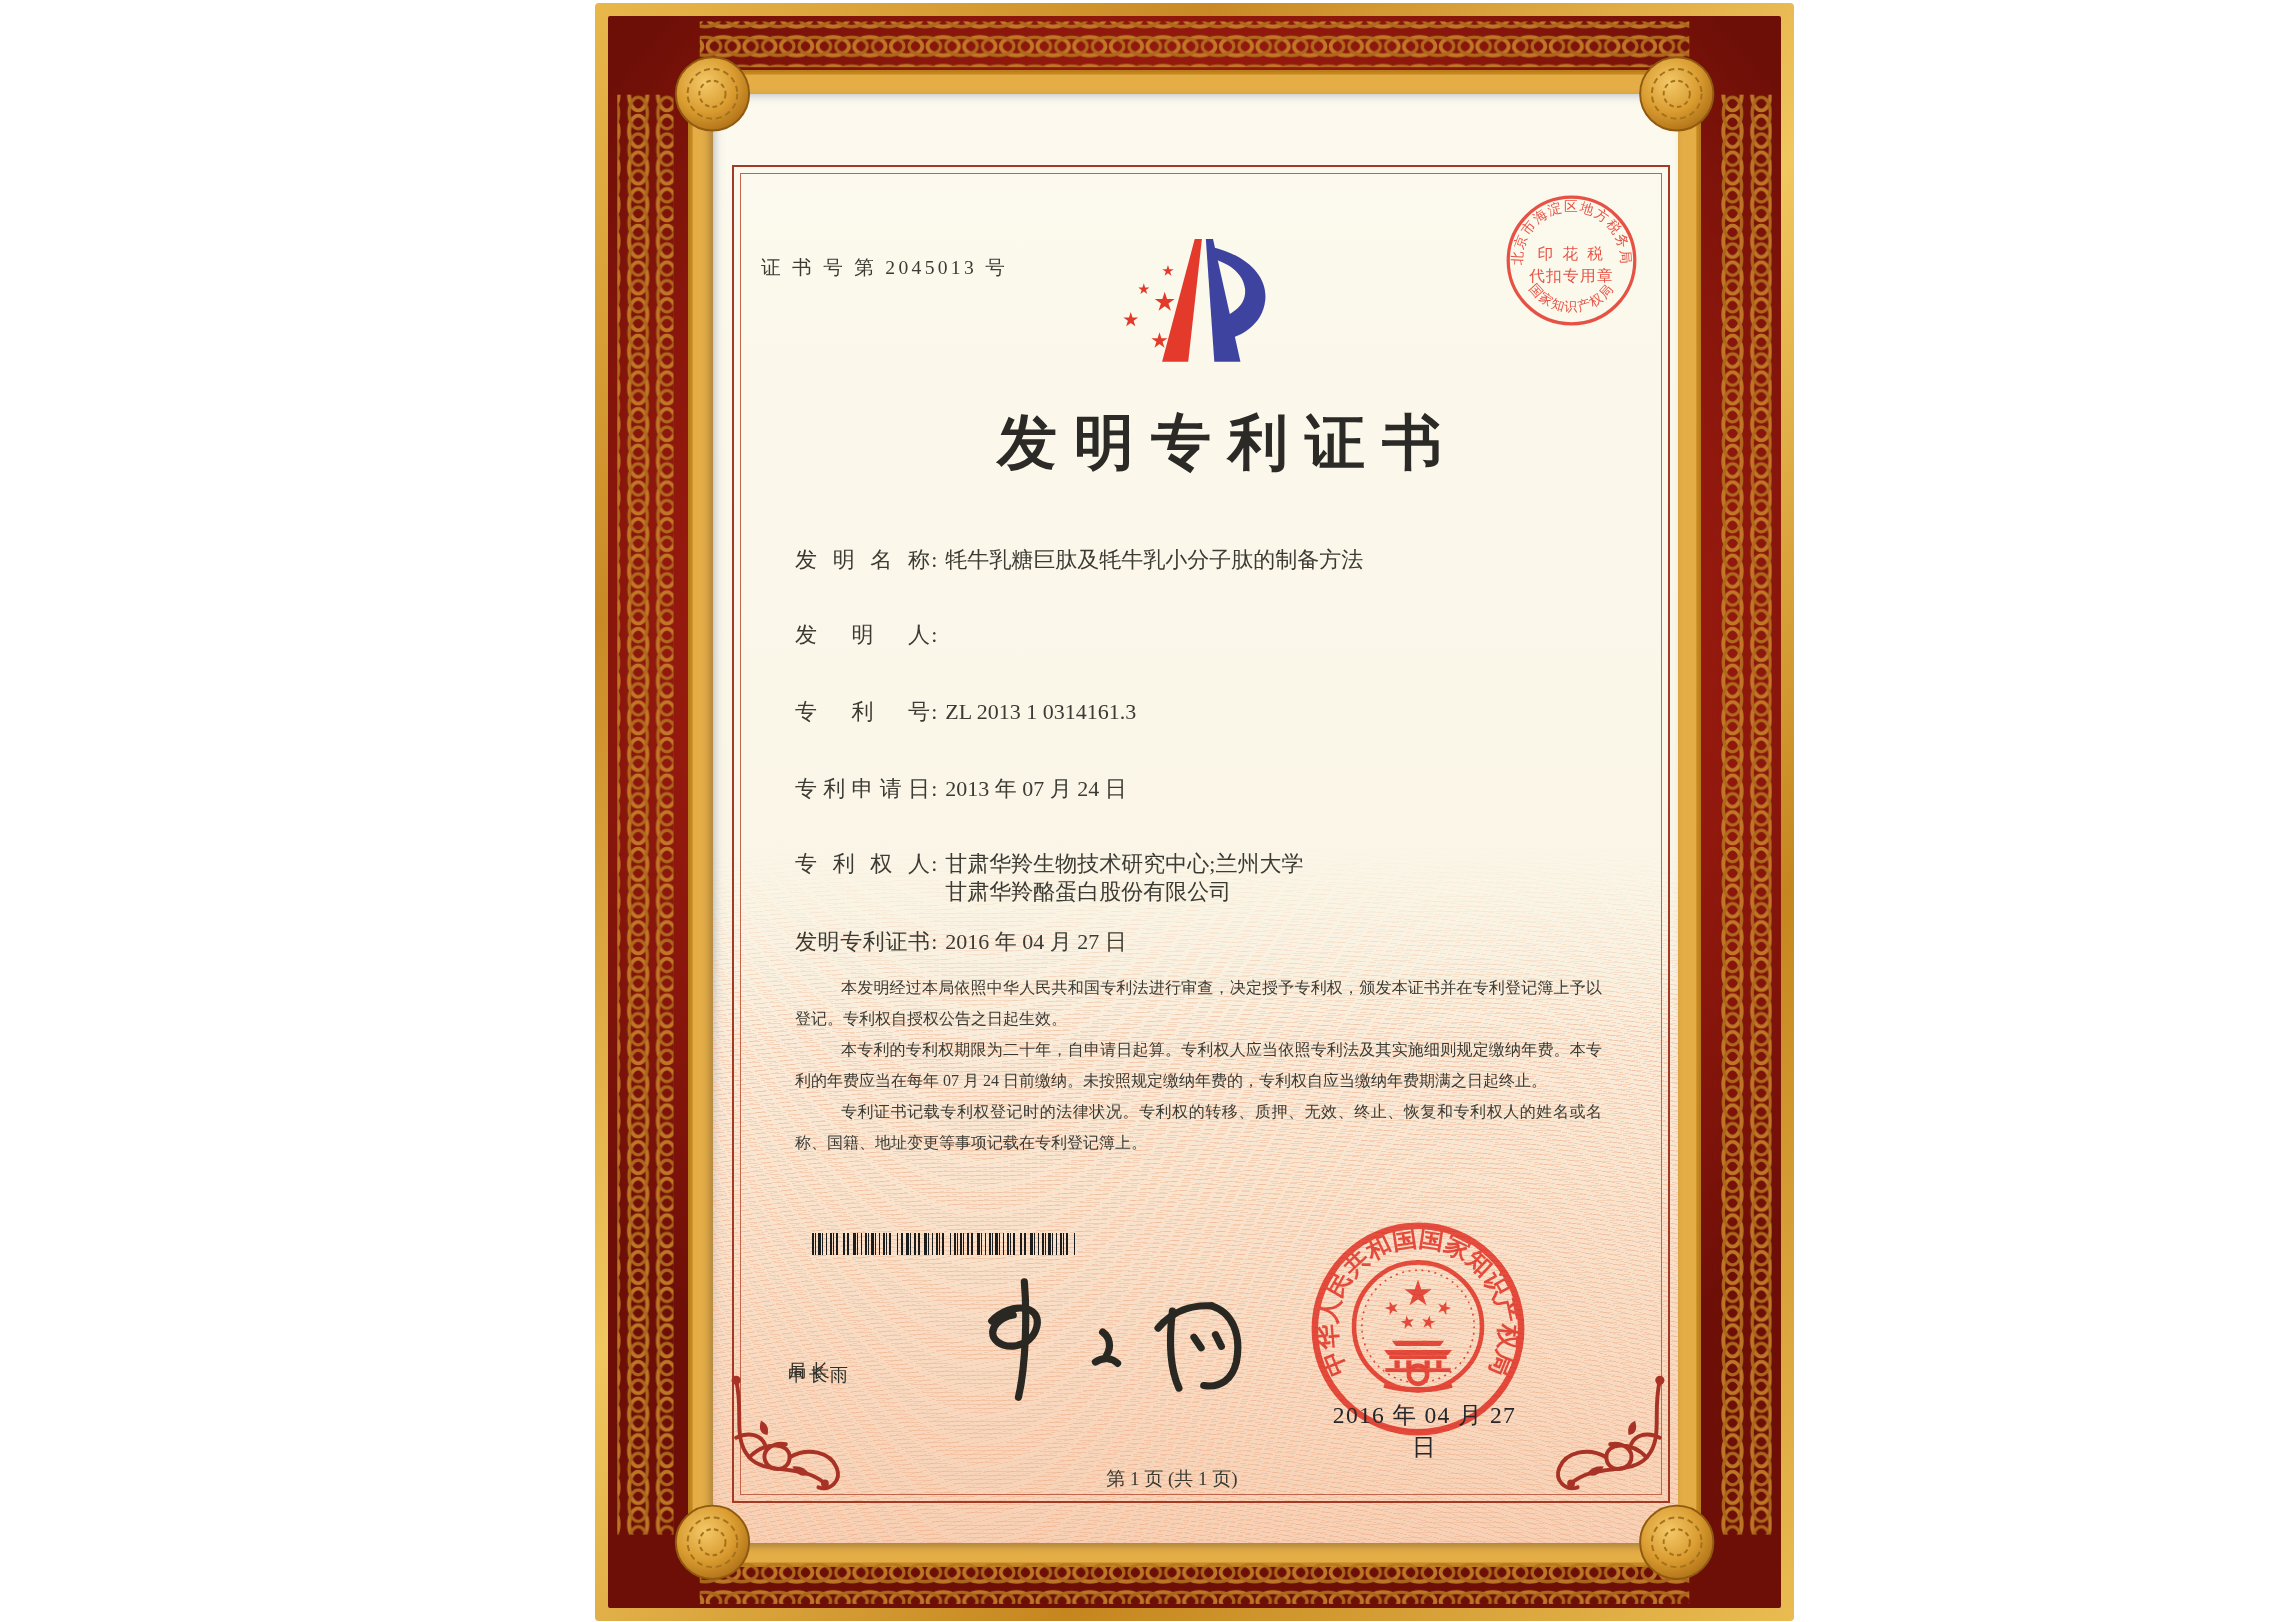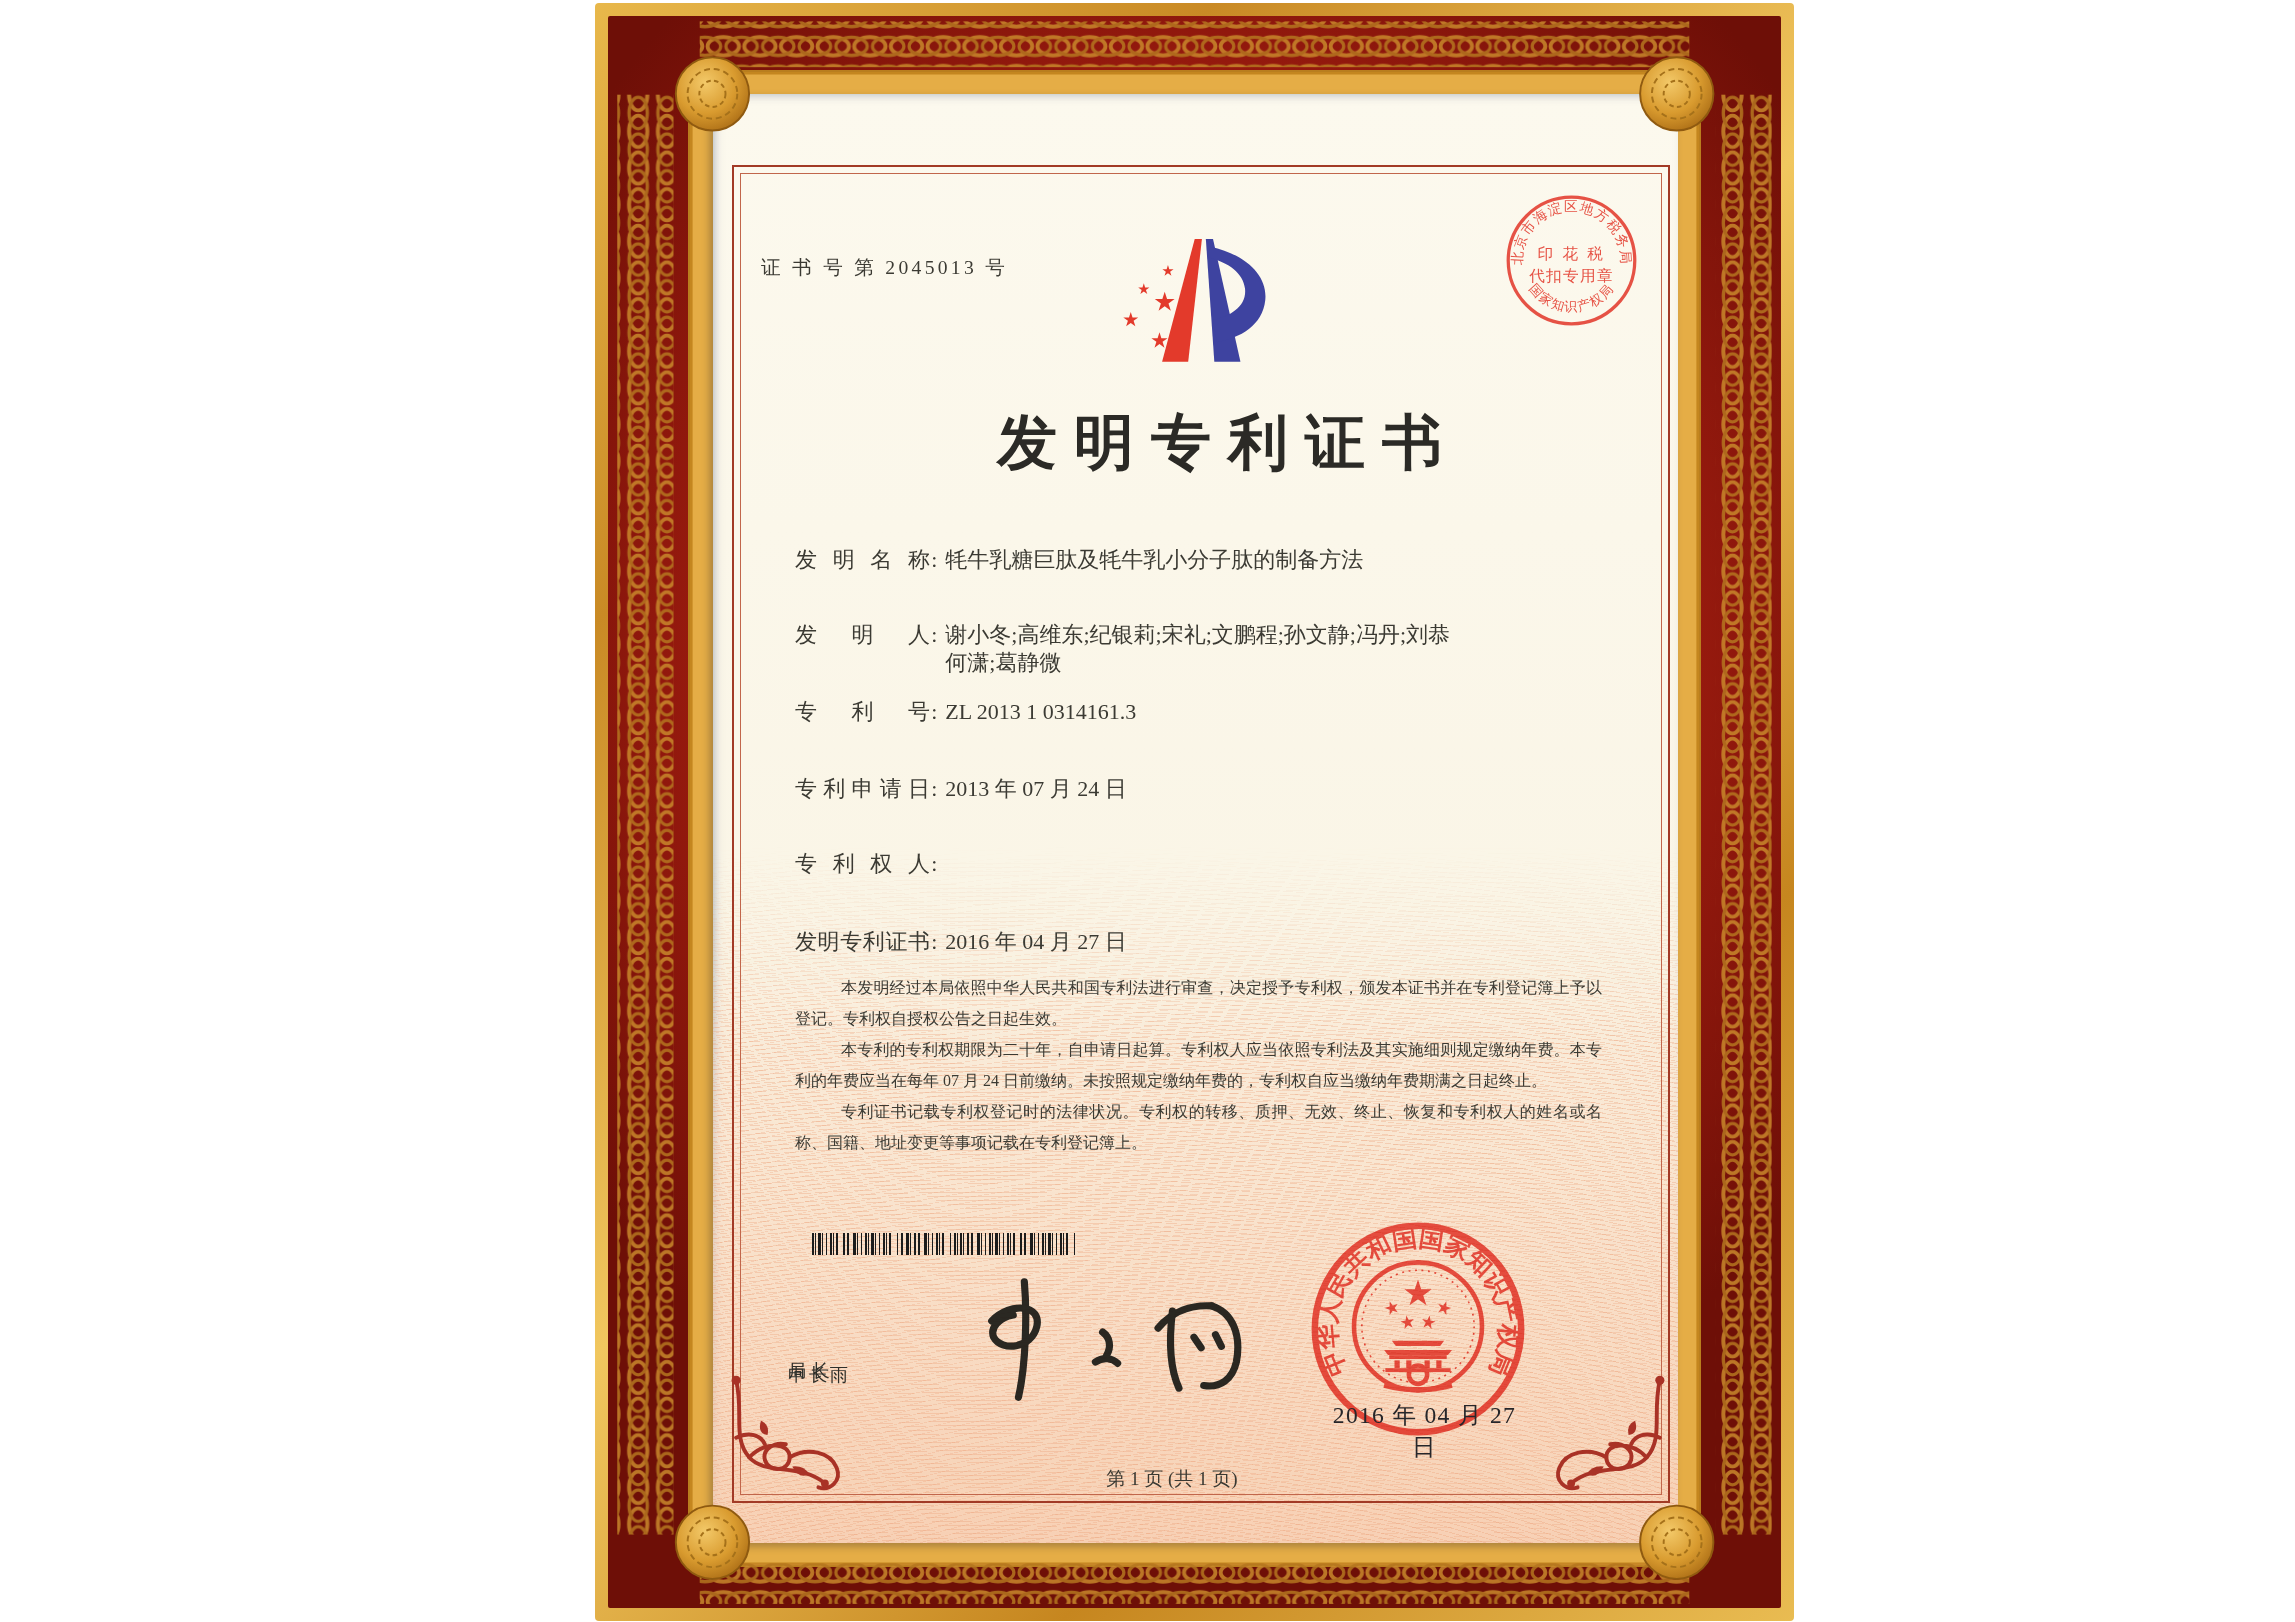--- a/index.html
+++ b/index.html
@@ -165,42 +165,42 @@
     <div class="frow" style="top:452px">
       <span class="flabel">发明名称</span>
         <span class="fcolon">:</span>
       <span class="fvalue">
           <span class="vline">牦牛乳糖巨肽及牦牛乳小分子肽的制备方法</span>
         </span>
     </div>
     <div class="frow" style="top:527px">
       <span class="flabel">发明人</span>
         <span class="fcolon">:</span>
-      <span class="fvalue">
-          <span class="vline">谢小冬;高维东;纪银莉;宋礼;文鹏程;孙文静;冯丹;刘恭</span>
-          <span class="vline">何潇;葛静微</span>
-        </span>
     </div>
     <div class="frow" style="top:604px">
       <span class="flabel">专利号</span>
         <span class="fcolon">:</span>
       <span class="fvalue">
           <span class="vline">ZL 2013 1 0314161.3</span>
         </span>
     </div>
     <div class="frow" style="top:681px">
       <span class="flabel">专利申请日</span>
         <span class="fcolon">:</span>
       <span class="fvalue">
           <span class="vline">2013 年 07 月 24 日</span>
         </span>
     </div>
     <div class="frow" style="top:756px">
       <span class="flabel">专利权人</span>
         <span class="fcolon">:</span>
+      <span class="fvalue">
+          <span class="vline">甘肃华羚生物技术研究中心;兰州大学</span>
+          <span class="vline">甘肃华羚酪蛋白股份有限公司</span>
+        </span>
     </div>
     <div class="frow" style="top:834px">
       <span class="flabel">发明专利证书</span>
         <span class="fcolon">:</span>
       <span class="fvalue">
           <span class="vline">2016 年 04 月 27 日</span>
         </span>
     </div>
 
     <div class="paras">

